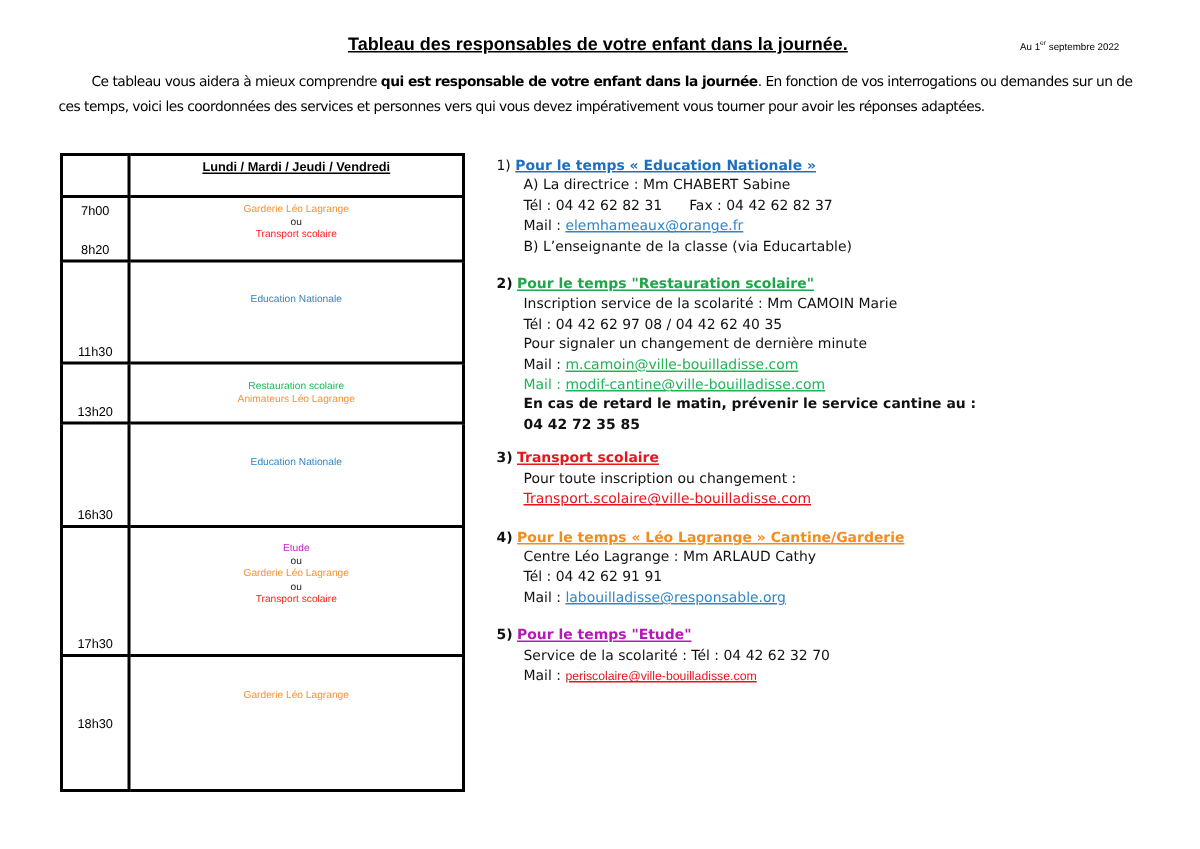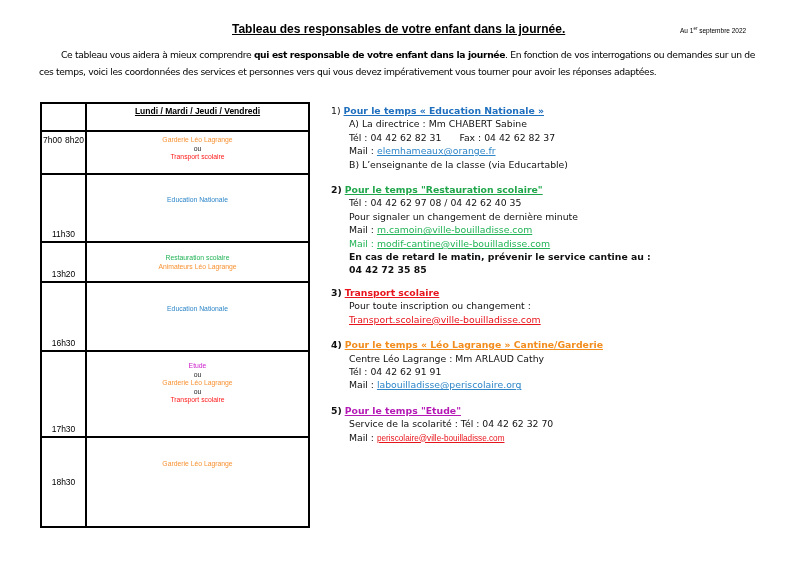--- a/index.html
+++ b/index.html
@@ -10,21 +10,21 @@
   .intro { position:absolute; left:39px; top:46px; width:730px; font-family:"DejaVu Sans", sans-serif; font-size:9.2px; line-height:17px; letter-spacing:-0.35px; }
   .intro .indent { display:inline-block; width:22px; }
   .intro b { font-weight:bold; }
 
   table.sched { position:absolute; left:40px; top:102px; width:270px; border-collapse:collapse; font-family:"Liberation Sans", sans-serif; }
   table.sched td, table.sched th { border:2px solid #000; padding:0;text-align:center; }
   table.sched th { height:24px; font-size:8.5px; font-weight:bold; text-decoration:underline; vertical-align:top; padding-top:2px; }
   td.time { width:41px; font-size:8.5px; vertical-align:bottom; padding:1px 1px 2px 1px !important; }
   td.time.mid { vertical-align:middle; }
   td.act { text-align:center; vertical-align:top; font-size:6.8px; line-height:8.5px; }
-  .t2 { display:flex; flex-direction:row; justify-content:space-between; height:36px; }
+  .t2 { display:flex; flex-direction:column; justify-content:space-between; height:36px; }
   .orange { color:#f79233; } .red { color:#ff1a1a; } .blue { color:#2e86c8; } .green { color:#21b356; } .purple { color:#cc22cc; } .dark { color:#222; }
 
   .right { position:absolute; left:331px; top:104px; width:460px; font-family:"DejaVu Sans", sans-serif; font-size:9.3px; line-height:13.4px; color:#111; }
   .sec { margin-bottom:9px; }
   .sec .num { font-weight:bold; }
   .sec .num.plain { font-weight:normal; }
   .head { font-weight:bold; text-decoration:underline; }
   .line { padding-left:18px; white-space:nowrap; }
   .u { }
   a { text-decoration:underline; }
@@ -101,39 +101,40 @@
   <div class="sec">
     <div><span class="num plain">1)</span> <span class="head" style="color:#1f6fbf">Pour le temps « Education Nationale »</span></div>
     <div class="line"><span class="u">A) La directrice :</span><span> Mm CHABERT Sabine</span></div>
     <div class="line"><span>Tél : 04 42 62 82 31</span><span style="display:inline-block;width:18px"></span><span>Fax : 04 42 62 82 37</span></div>
     <div class="line"><span>Mail : </span><a style="color:#2e86c8">elemhameaux@orange.fr</a></div>
     <div class="line"><span class="u">B) L’enseignante de la classe </span><span>(via Educartable)</span></div>
   </div>
 
   <div class="sec" style="margin-top:12px">
     <div><span class="num">2)</span> <span class="head" style="color:#1fa64a">Pour le temps "Restauration scolaire"</span></div>
+    <div class="line"><span>Inscription </span><span class="u">service de la scolarité </span><span>: Mm CAMOIN Marie</span></div>
     <div class="line"><span>Tél : 04 42 62 97 08 / 04 42 62 40 35</span></div>
     <div class="line"><span class="u">Pour signaler un changement de dernière minute</span></div>
     <div class="line"><span>Mail : </span><a style="color:#21b356">m.camoin@ville-bouilladisse.com</a></div>
     <div class="line"><span style="color:#21b356">Mail : </span><a style="color:#21b356">modif-cantine@ville-bouilladisse.com</a></div>
     <div class="line bold">En cas de retard le matin, prévenir le service cantine au :</div>
     <div class="line bold">04 42 72 35 85</div>
   </div>
 
   <div class="sec" style="">
     <div><span class="num">3)</span> <span class="head" style="color:#e8141c">Transport scolaire</span></div>
     <div class="line"><span class="u">Pour toute inscription ou changement :</span></div>
     <div class="line"><a style="color:#e8141c">Transport.scolaire@ville-bouilladisse.com</a></div>
   </div>
 
   <div class="sec" style="margin-top:12px">
     <div><span class="num">4)</span> <span class="head" style="color:#f28c1c">Pour le temps « Léo Lagrange » Cantine/Garderie</span></div>
     <div class="line"><span class="u">Centre Léo Lagrange</span><span> : Mm ARLAUD Cathy</span></div>
     <div class="line"><span>Tél : 04 42 62 91 91</span></div>
-    <div class="line"><span>Mail : </span><a style="color:#2e86c8">labouilladisse@periscolaire.org</a></div>
+    <div class="line"><span>Mail : </span><a style="color:#2e86c8">labouilladisse@responsable.org</a></div>
   </div>
 
   <div class="sec" style="margin-top:12px">
     <div><span class="num">5)</span> <span class="head" style="color:#b519b5">Pour le temps "Etude"</span></div>
     <div class="line"><span class="u">Service de la scolarité </span><span>: Tél : 04 42 62 32 70</span></div>
     <div class="line"><span>Mail : </span><a class="small-link" style="color:#e8141c">periscolaire@ville-bouilladisse.com</a></div>
   </div>
 </div>
 
 </body></html>

